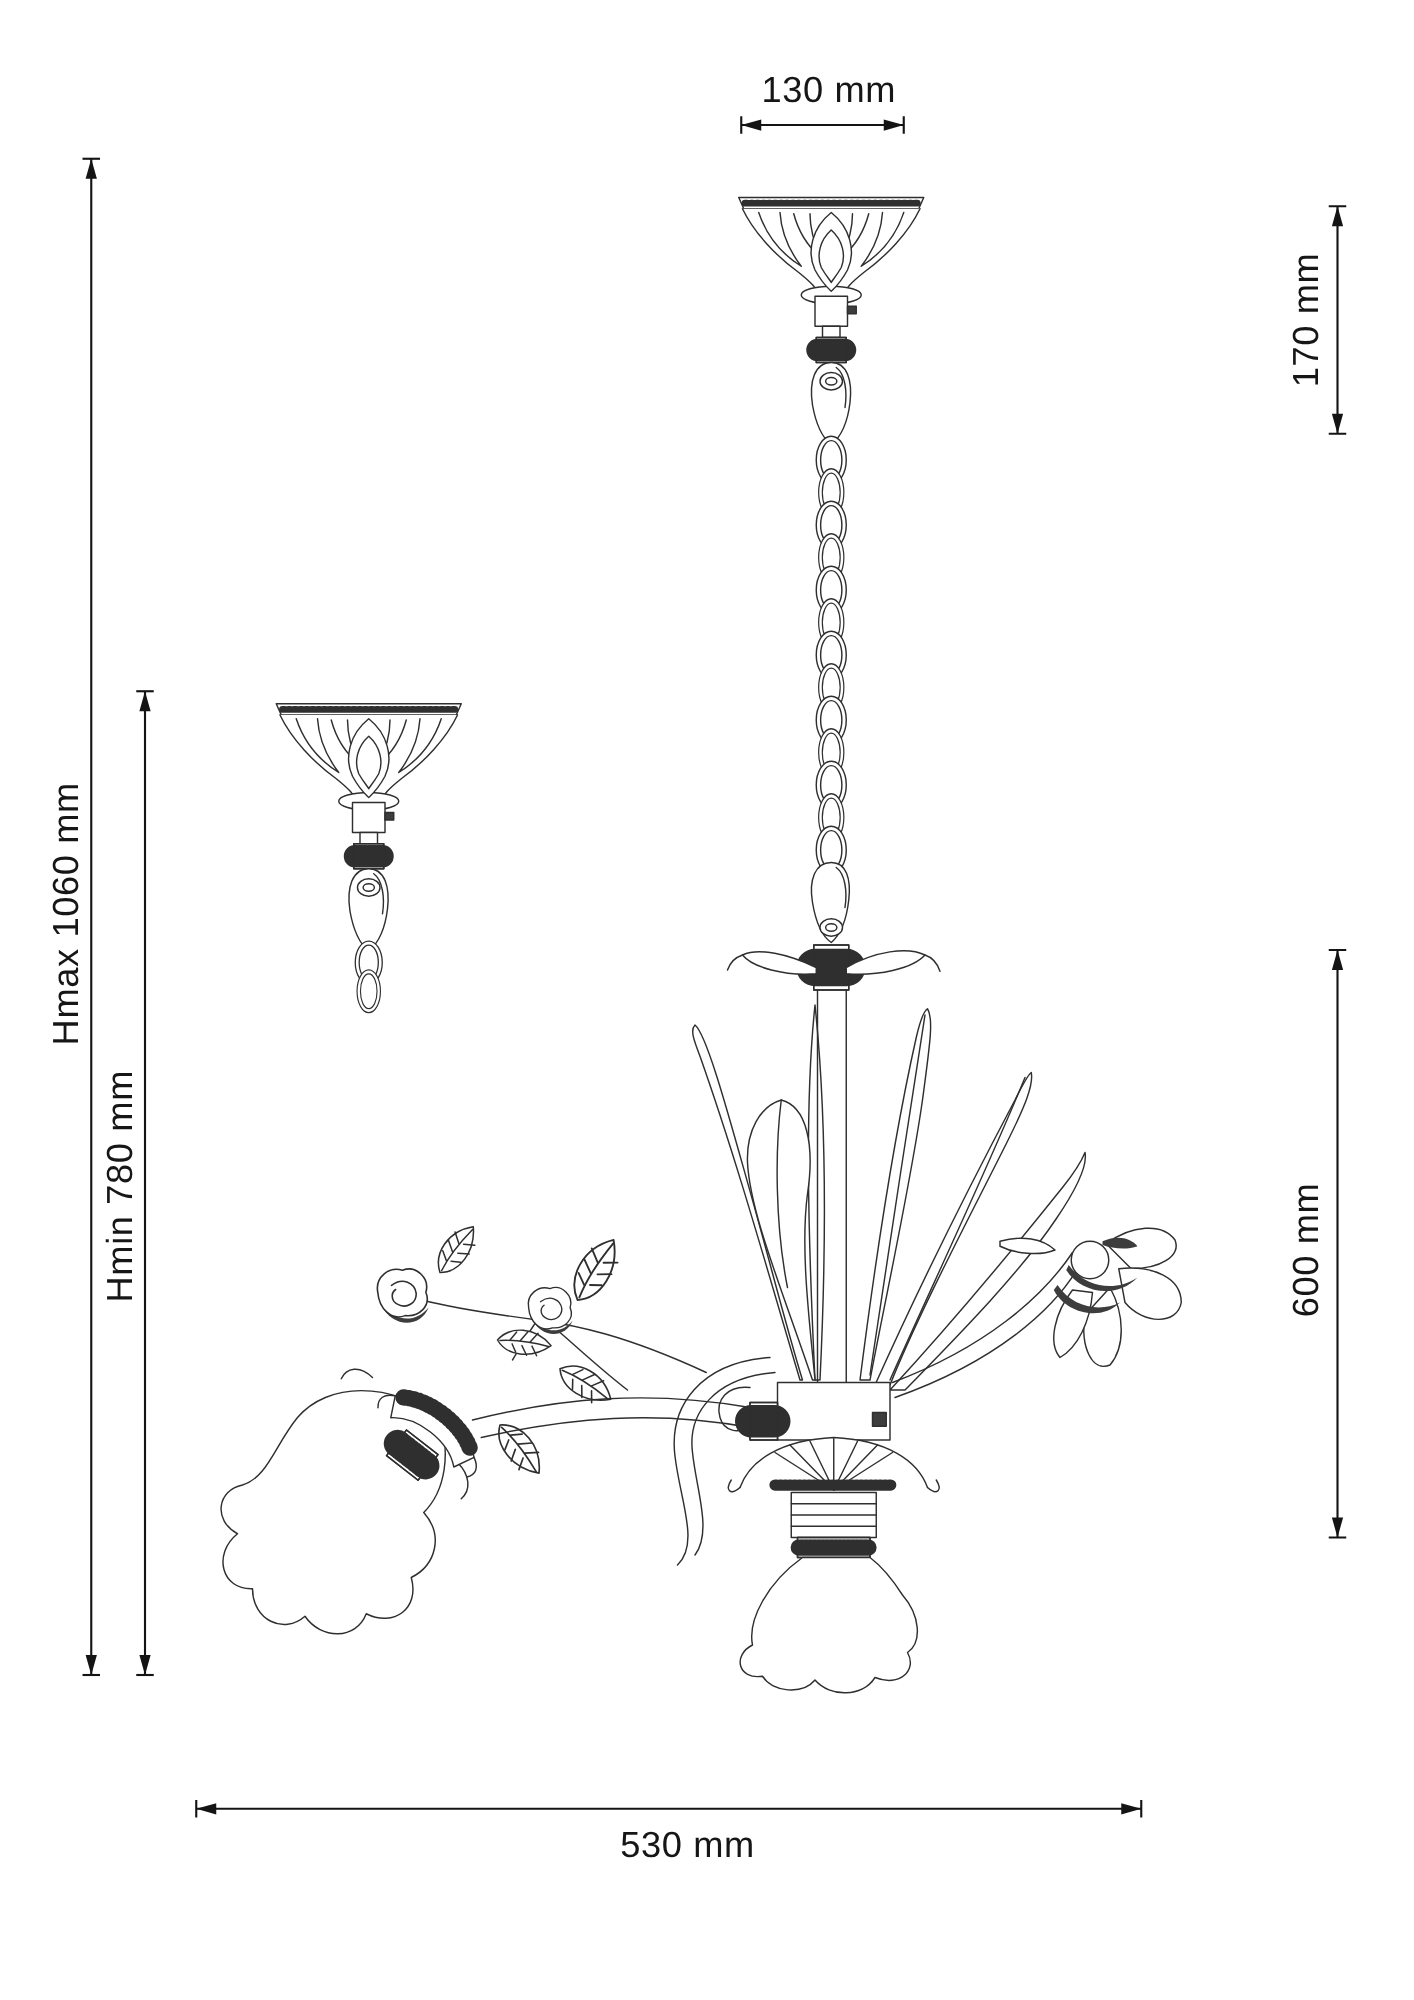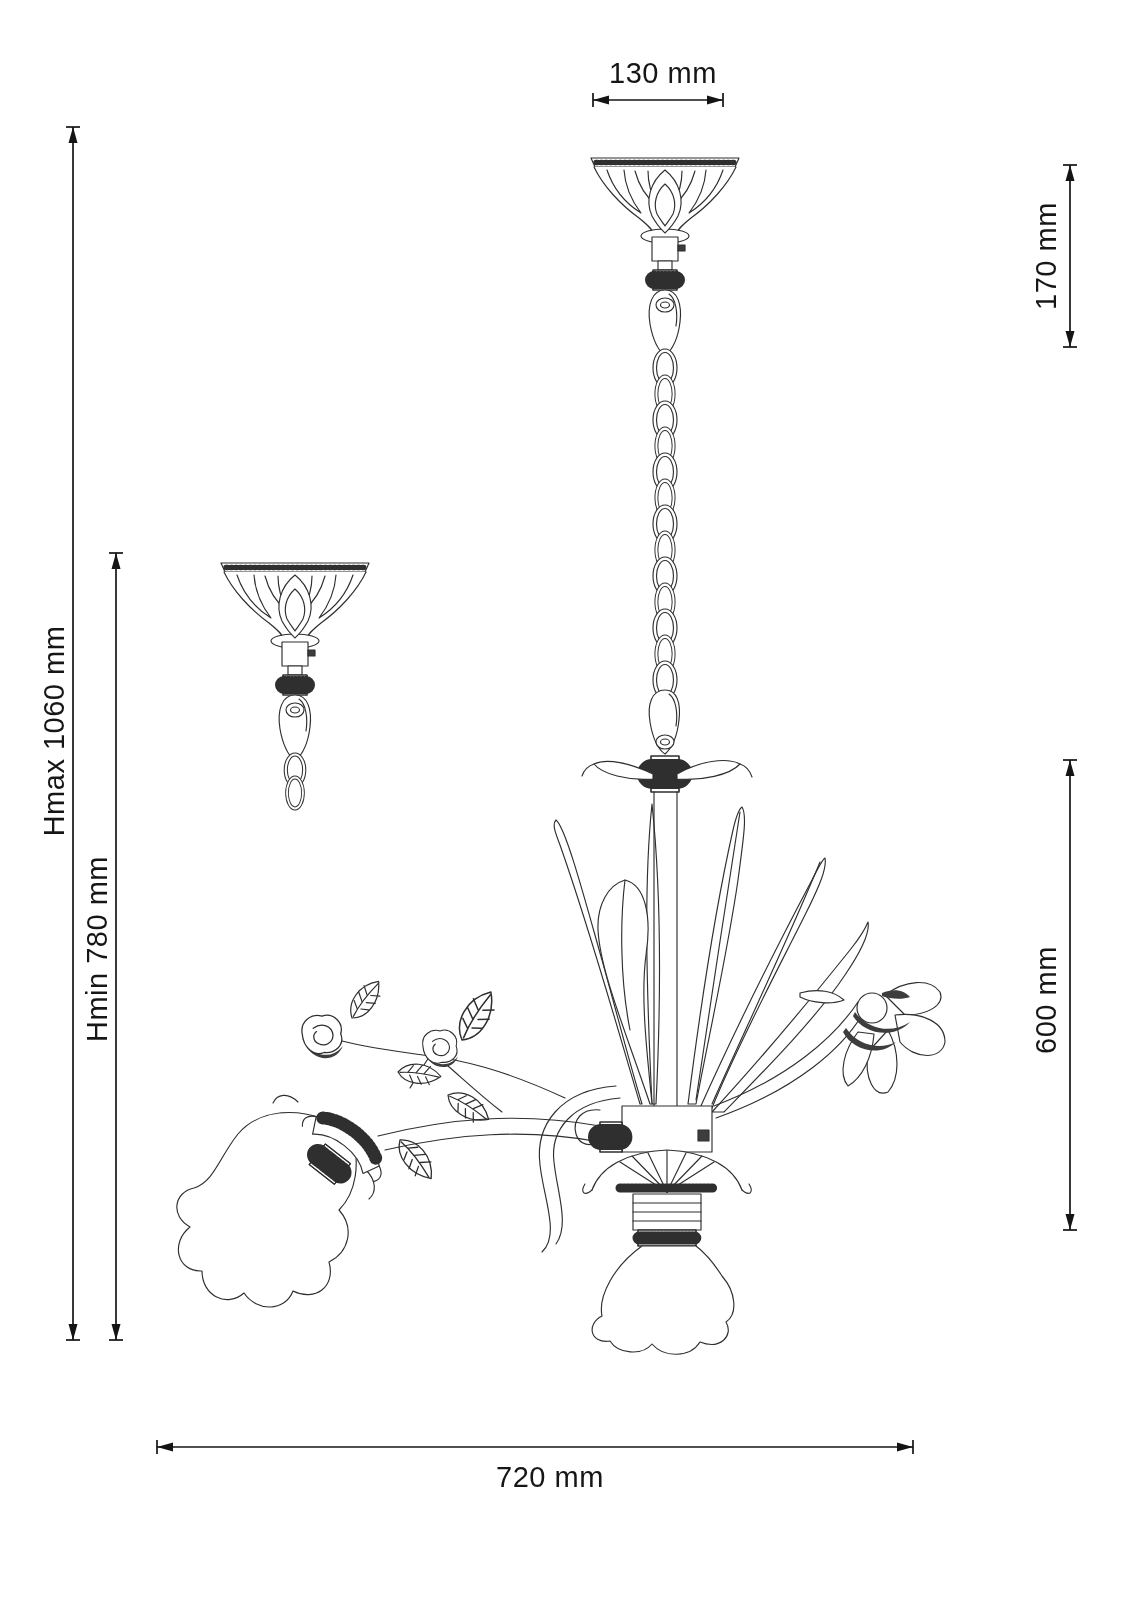--- a/index.html
+++ b/index.html
@@ -260,15 +260,15 @@
       <polygon points="913,1447 897,1442.5 897,1451.5"></polygon>
     </g>
   </g>
 </svg>
 
 <div class="dim-label h" style="left:663px;top:73px">130 mm</div>
 <div class="dim-label v" style="left:1046px;top:256px">170 mm</div>
 <div class="dim-label v" style="left:54px;top:731px">Hmax 1060 mm</div>
 <div class="dim-label v" style="left:97px;top:949px">Hmin 780 mm</div>
 <div class="dim-label v" style="left:1046px;top:1000px">600 mm</div>
-<div class="dim-label h" style="left:550px;top:1477px">720 mm</div>
+<div class="dim-label h" style="left:550px;top:1477px">530 mm</div>
 
 </div>
 
 </body></html>

